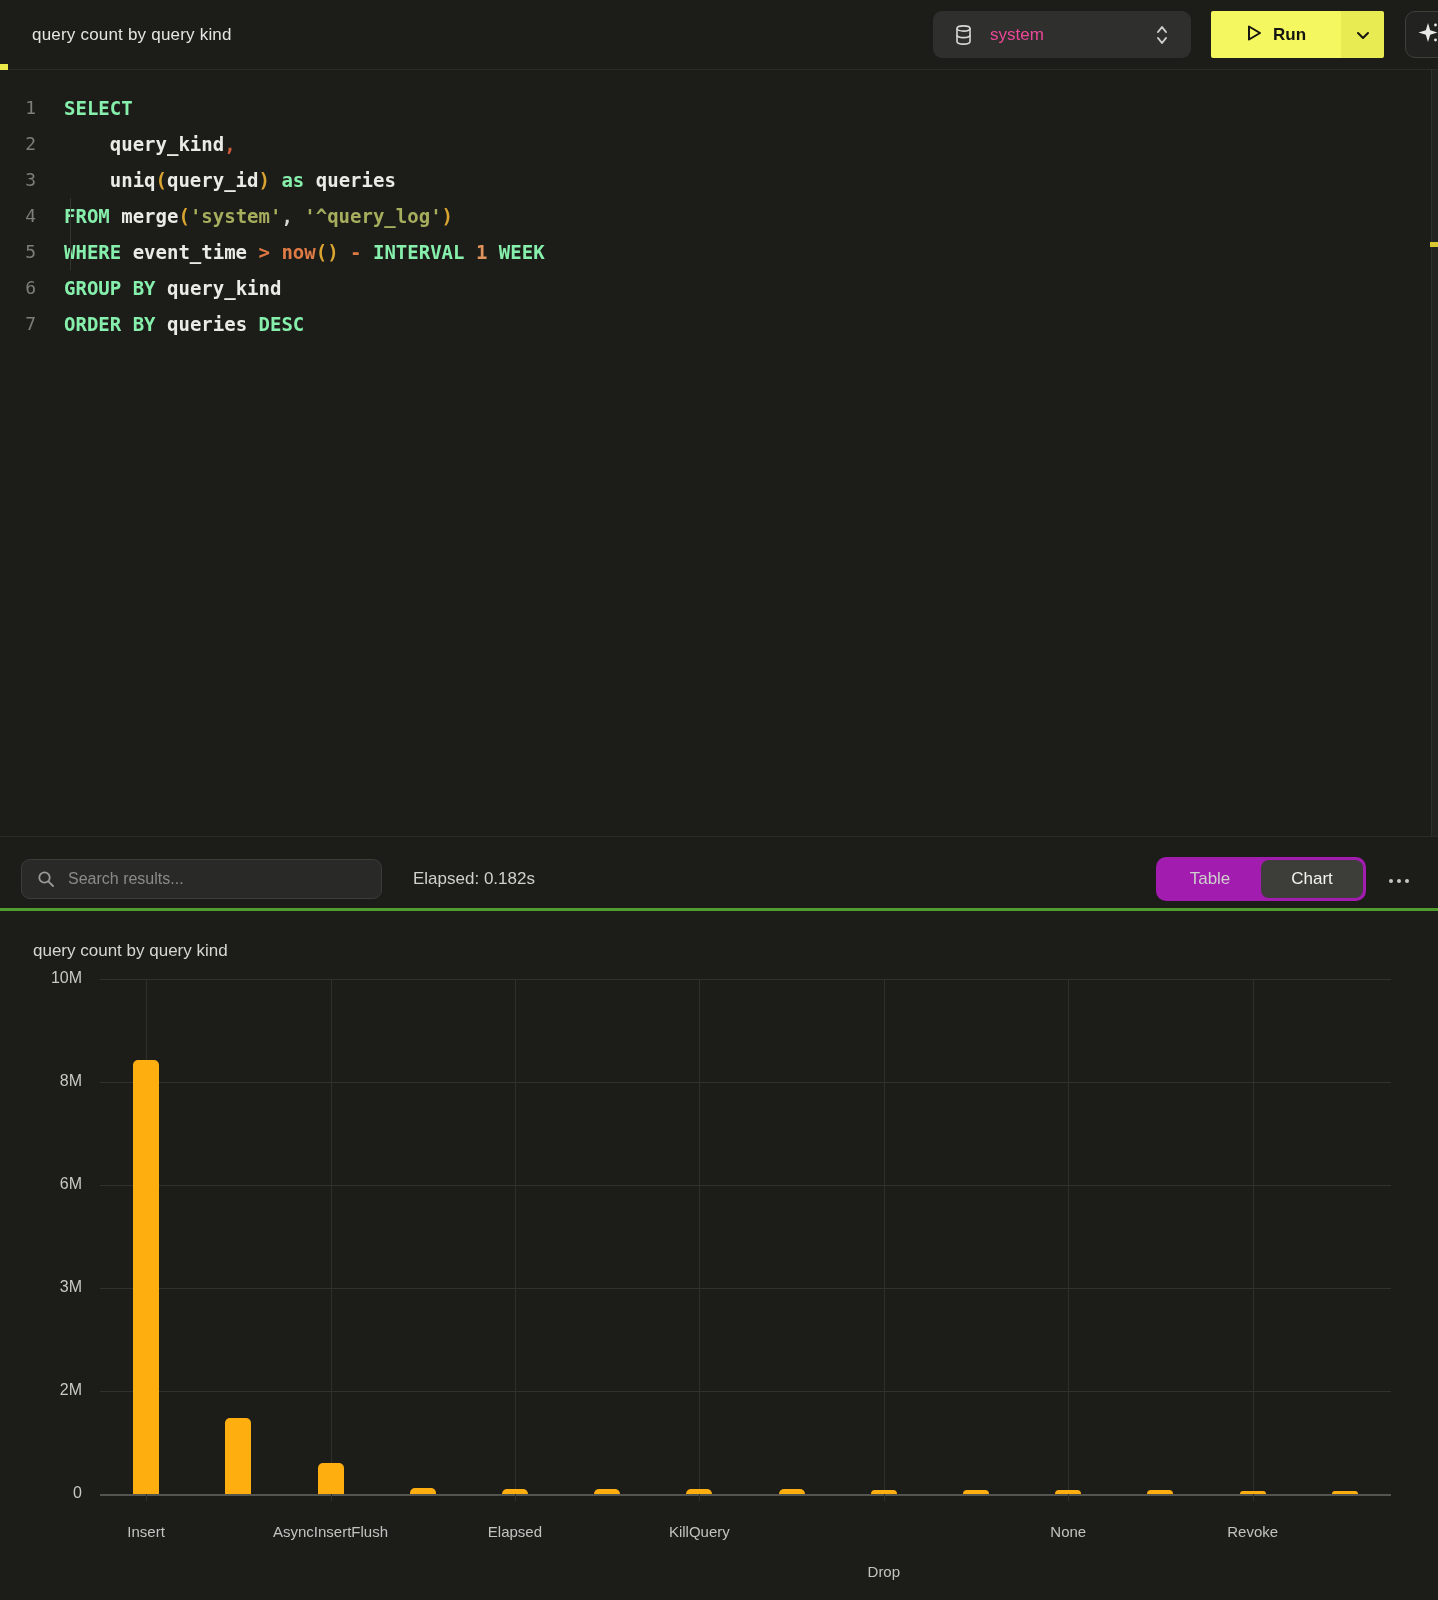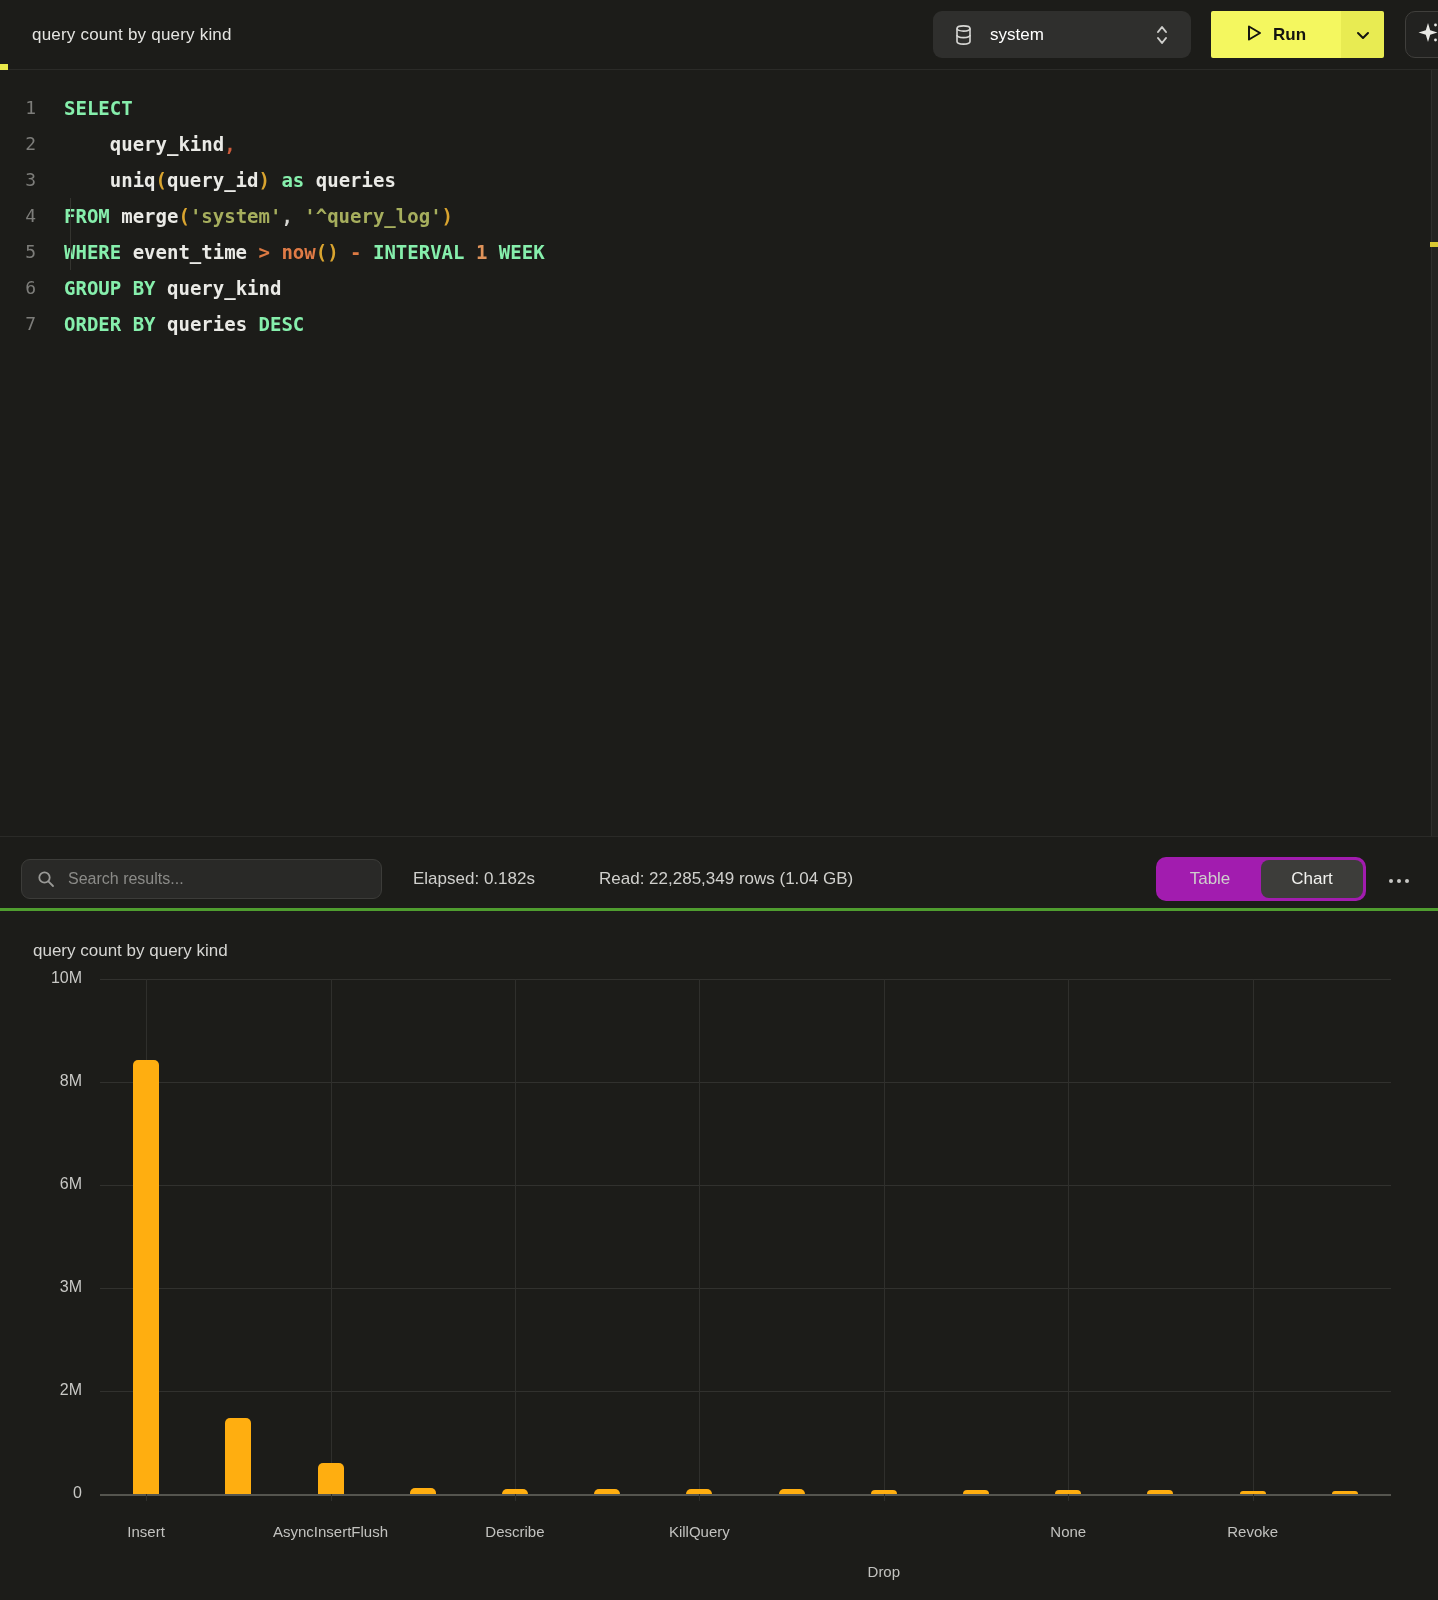--- a/index.html
+++ b/index.html
@@ -9,21 +9,21 @@
 
   
   #topbar { position:absolute; left:0; top:0; width:1438px; height:70px;
             background:#1c1c19; border-bottom:1px solid #2b2b28; }
   #page-title { position:absolute; left:32px; top:0; height:70px; display:flex; align-items:center;
                 color:#e4e4e1; font-size:17px; font-weight:500; letter-spacing:.2px; }
   #db-select { position:absolute; left:933px; top:11px; width:258px; height:47px;
                background:#2f2f2d; border-radius:9px; display:flex; align-items:center;
                cursor:pointer; }
   #db-select .dbicon { margin-left:22px; display:flex; }
-  #db-select .dbname { margin-left:18px; color:#ffffff; font-size:17px; }
+  #db-select .dbname { margin-left:18px; color:#ec4899; font-size:17px; }
   #db-select .updown { position:absolute; right:22px; display:flex; }
   #run-btn { position:absolute; left:1211px; top:11px; width:173px; height:47px;
              border-radius:2px; overflow:hidden; display:flex; cursor:pointer; }
   #run-main { width:130px; height:47px; background:#f4f75f; display:flex; align-items:center;
               justify-content:center; gap:10px; }
   #run-main .runlabel { color:#141410; font-size:17px; font-weight:600; }
   #run-caret { width:43px; height:47px; background:#e8eb52; display:flex; align-items:center; justify-content:center; }
   #assist-btn { position:absolute; left:1405px; top:11px; width:46px; height:47px;
                 background:#222220; border:1px solid #403f3c; border-radius:10px;
                 display:flex; align-items:center; justify-content:center; cursor:pointer; }
@@ -191,21 +191,20 @@
       <span class="sicon">
         <svg width="18" height="18" viewBox="0 0 18 18">
             <g fill="none" stroke="#9a9a97" stroke-width="1.8" stroke-linecap="round">
           <circle cx="7.5" cy="7.5" r="5.2"></circle>
               <path d="M11.6 11.6 L16 16"></path>
         </g>
           </svg>
       </span>
     </div>
     <div class="stat" id="elapsed">Elapsed: 0.182s</div>
-    <div class="stat" id="read">Read: 22,285,349 rows (1.04 GB)</div>
 
     <div id="view-toggle">
       <div class="seg">Table</div>
       <div class="seg selected">Chart</div>
     </div>
 
     <div id="more-btn">
       <span>
         <svg width="22" height="6" viewBox="0 0 22 6">
             <g fill="#c7c7c4">
@@ -253,20 +252,20 @@
         <div class="bar" style="left: 1231.89px; width: 26px; bottom: 0px; height: 3px; background: rgb(255, 174, 16); border-radius: 3px 3px 0px 0px;"></div>
       </div>
       <div class="ylabel" style="top: 58px;">10M</div>
       <div class="ylabel" style="top: 161px;">8M</div>
       <div class="ylabel" style="top: 264px;">6M</div>
       <div class="ylabel" style="top: 367px;">3M</div>
       <div class="ylabel" style="top: 470px;">2M</div>
       <div class="ylabel" style="top: 573px;">0</div>
       <div class="xlabel" style="left: 56.1071px;">Insert</div>
       <div class="xlabel" style="left: 240.536px;">AsyncInsertFlush</div>
-      <div class="xlabel" style="left: 424.964px;">Describe</div>
+      <div class="xlabel" style="left: 424.964px;">Elapsed</div>
       <div class="xlabel" style="left: 609.393px;">KillQuery</div>
       <div class="xlabel" style="left: 793.821px; margin-top: 40px;">Drop</div>
       <div class="xlabel" style="left: 978.25px;">None</div>
       <div class="xlabel" style="left: 1162.68px;">Revoke</div>
     </section>
 
 </div>
 
 </body></html>

